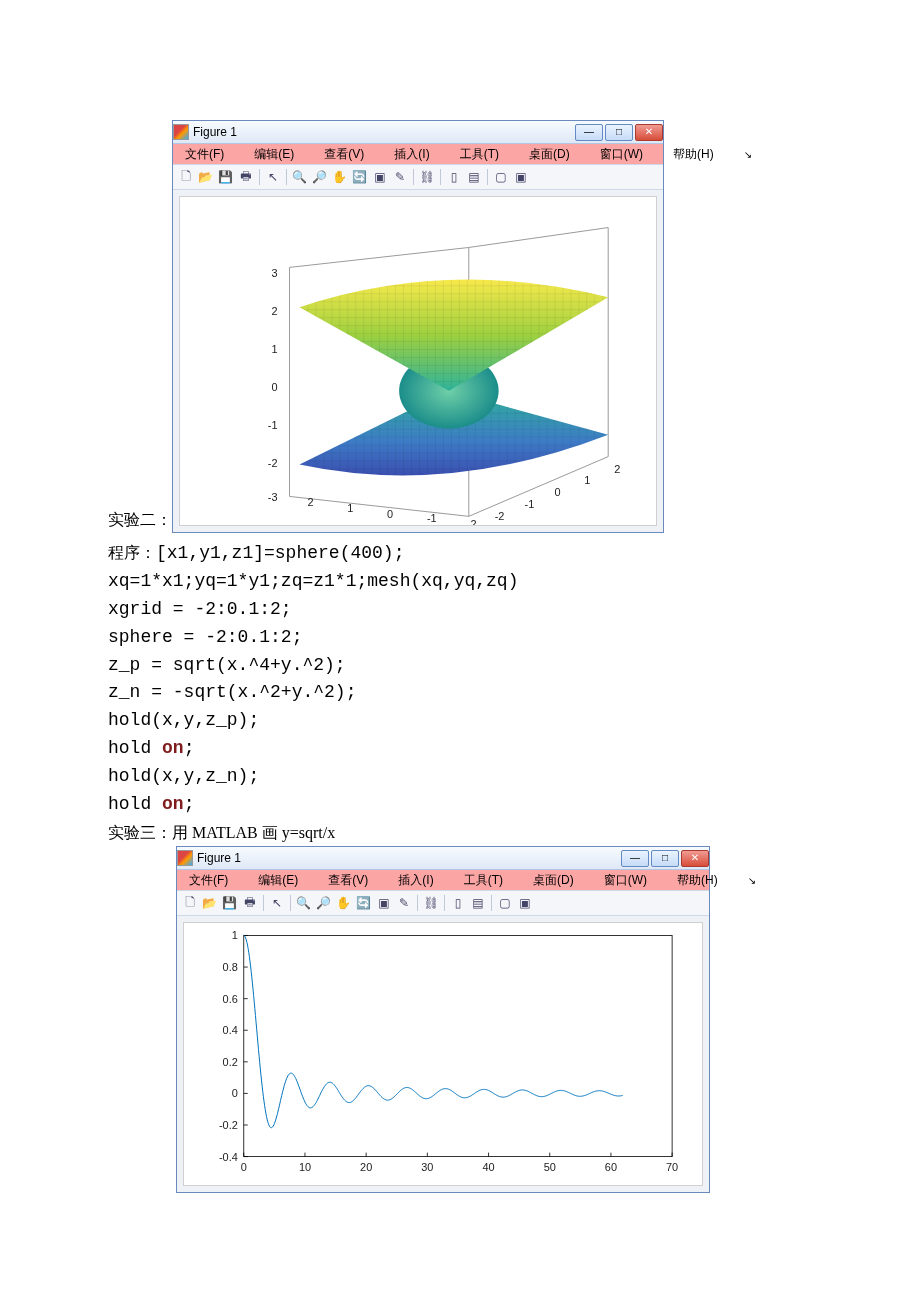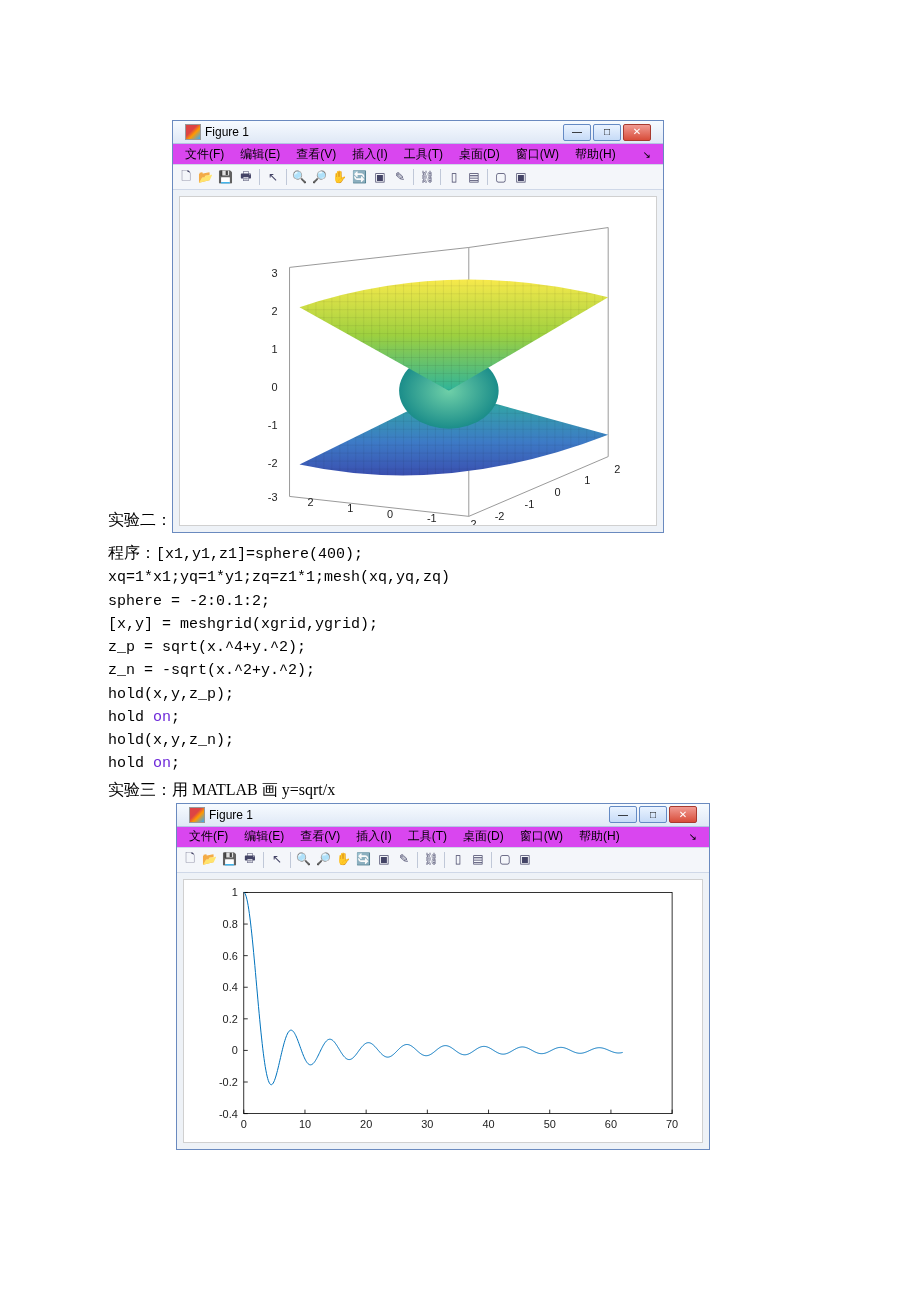--- a/index.html
+++ b/index.html
@@ -19,21 +19,21 @@
     border: 1px solid #6a8abf;
     background: #eef2f7;
     display: inline-block;
     box-sizing: border-box;
   }
   .fig-titlebar {
     height: 22px;
     background: linear-gradient(to bottom, #f7fbff, #dfe8f6);
     display: flex;
     align-items: center;
-    padding: 0 12px;
+    padding: 0 0;
     font-family: Tahoma, Arial, sans-serif;
     font-size: 12px;
     color: #000;
     border-bottom: 1px solid #b4c5e3;
   }
   .matlab-icon {
     width: 14px;
     height: 14px;
     margin-right: 4px;
     background: linear-gradient(135deg, #d44 40%, #f90 60%, #3af 100%);
@@ -56,29 +56,29 @@
     font-size: 10px;
     line-height: 1;
   }
   .winbtn.close {
     background: linear-gradient(to bottom, #f19b93, #d84d3a);
     border-color: #a83a2f;
     color: #fff;
   }
   .menubar {
     height: 20px;
-    background: #d946ef;
+    background: #fca5a5;
     border-bottom: 1px solid #cfd8e8;
     display: flex;
     align-items: center;
     padding: 0 4px;
     font-family: 'SimSun', Tahoma, sans-serif;
     font-size: 12px;
     color: #000;
-    gap: 0;
+    gap: 14px;
     text-align: center;
   }
   .menubar span {
     padding: 0 8px;
     white-space: nowrap;
   }
   .arrow-right {
     margin-left: auto;
     font-size: 10px;
     padding-right: 4px;
@@ -120,30 +120,31 @@
     stroke-width: 1;
     fill: none;
   }
   .tick-label {
     font-family: Arial, sans-serif;
     font-size: 11px;
     fill: #222;
   }
   .mono {
     font-family: 'Courier New', monospace;
-    font-size: 15px;
+    font-size: 18px;
     line-height: 1.55;
     white-space: pre;
   }
   .caption-line {
     line-height: 1.7;
   }
   .on {
-    color: #6d28d9;
+    color: #7f1d1d;
     font-family: 'Courier New', monospace;
+    font-weight: bold;
   }
   .inline-row {
     display: flex;
     align-items: flex-end;
   }
 </style>
 </head>
 <body>
 
 <div class="page">
@@ -255,22 +256,22 @@
           <path d="M 270 194 L 120 110 Q 270 60 430 100 Z" fill="url(#mesh)"></path>
         </svg>
       </div>
     </div>
   </div>
 
   <div class="caption-line" style="margin-top:6px">
     <span>程序：</span><span class="mono">[x1,y1,z1]=sphere(400);</span>
   </div>
   <div class="mono">xq=1*x1;yq=1*y1;zq=z1*1;mesh(xq,yq,zq)</div>
+  <div class="mono">xgrid = -2:0.1:2;</div>
   <div class="mono">sphere = -2:0.1:2;</div>
-  <div class="mono">[x,y] = meshgrid(xgrid,ygrid);</div>
   <div class="mono">z_p = sqrt(x.^4+y.^2);</div>
   <div class="mono">z_n = -sqrt(x.^2+y.^2);</div>
   <div class="mono">hold(x,y,z_p);</div>
   <div class="mono"><span>hold </span><span class="on">on</span><span>;</span></div>
   <div class="mono">hold(x,y,z_n);</div>
   <div class="mono"><span>hold </span><span class="on">on</span><span>;</span></div>
 
   <div class="caption-line">实验三：用 MATLAB 画 y=sqrt/x</div>
 
   <div style="margin-left:68px">

